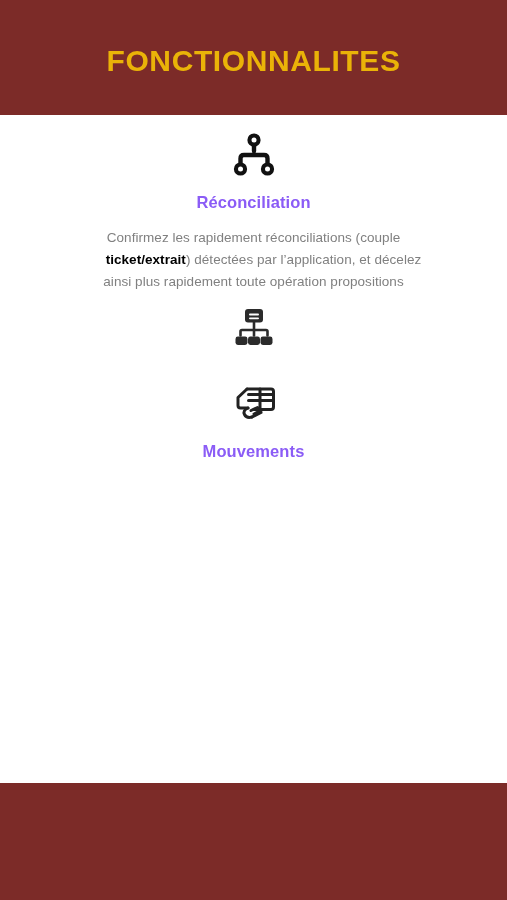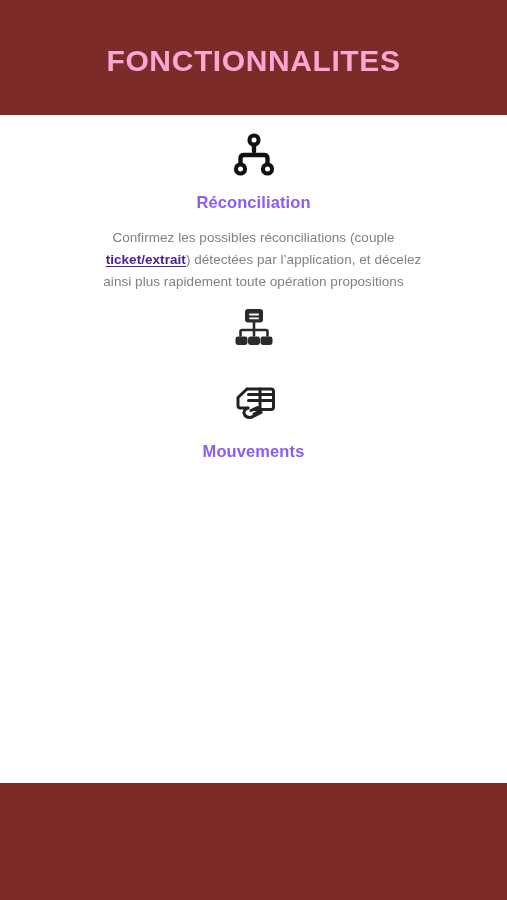--- a/index.html
+++ b/index.html
@@ -28,21 +28,21 @@
     flex: 0 0 auto;
     height: 115px;
     background: #7c2b28;
     display: flex;
     align-items: center;
     justify-content: center;
     box-sizing: border-box;
     padding-top: 6px;
   }
   .header-title {
-    color: #f9a8d4;
+    color: #eab308;
     font-size: 30px;
     font-weight: bold;
     letter-spacing: 0.6px;
     line-height: 1;
     text-align: center;
     font-family: "Liberation Sans", sans-serif;
   }
 
   
   .main {
@@ -80,22 +80,21 @@
   }
   .feature-text {
     font-size: 13.5px;
     color: #808080;
     line-height: 22.4px;
     margin: 0;
     letter-spacing: 0.05px;
   }
   .feature-text .em {
     font-weight: bold;
-    color: #4c1d95;
-    text-decoration: underline;
+    color: #000000;
     text-underline-offset: 2px;
     margin-left: 20px;
   }
 
   
   .footer {
     flex: 0 0 auto;
     height: 117px;
     background: #7c2b28;
   }
@@ -123,21 +122,21 @@
             <circle cx="37.5" cy="37" r="6.6"></circle>
           </g>
           <g fill="#ffffff">
             <circle cx="24" cy="8" r="2.5"></circle>
             <circle cx="10.5" cy="37" r="2.5"></circle>
             <circle cx="37.5" cy="37" r="2.5"></circle>
           </g>
         </svg>
       </div>
       <h2 class="feature-title">Réconciliation</h2>
-      <p class="feature-text"><span>Confirmez les possibles réconciliations (couple </span><span class="em">ticket/extrait</span><span>) détectées par l’application, et décelez ainsi plus rapidement toute opération propositions</span></p>
+      <p class="feature-text"><span>Confirmez les rapidement réconciliations (couple </span><span class="em">ticket/extrait</span><span>) détectées par l’application, et décelez ainsi plus rapidement toute opération propositions</span></p>
     </div>
 
     <div class="feature feature-2">
       <div class="feature-icon">
         <svg width="48" height="48" viewBox="0 0 48 48" aria-hidden="true">
           <rect x="15" y="3" width="18" height="13.5" rx="3" fill="#2b2b2b"></rect>
           <rect x="19" y="7.6" width="10" height="1.9" rx="0.95" fill="#ffffff"></rect>
           <rect x="19" y="11.4" width="10" height="1.9" rx="0.95" fill="#ffffff"></rect>
           <g fill="none" stroke="#2b2b2b" stroke-width="2.6" stroke-linecap="round">
             <path d="M24 16.5 V29.5"></path>

